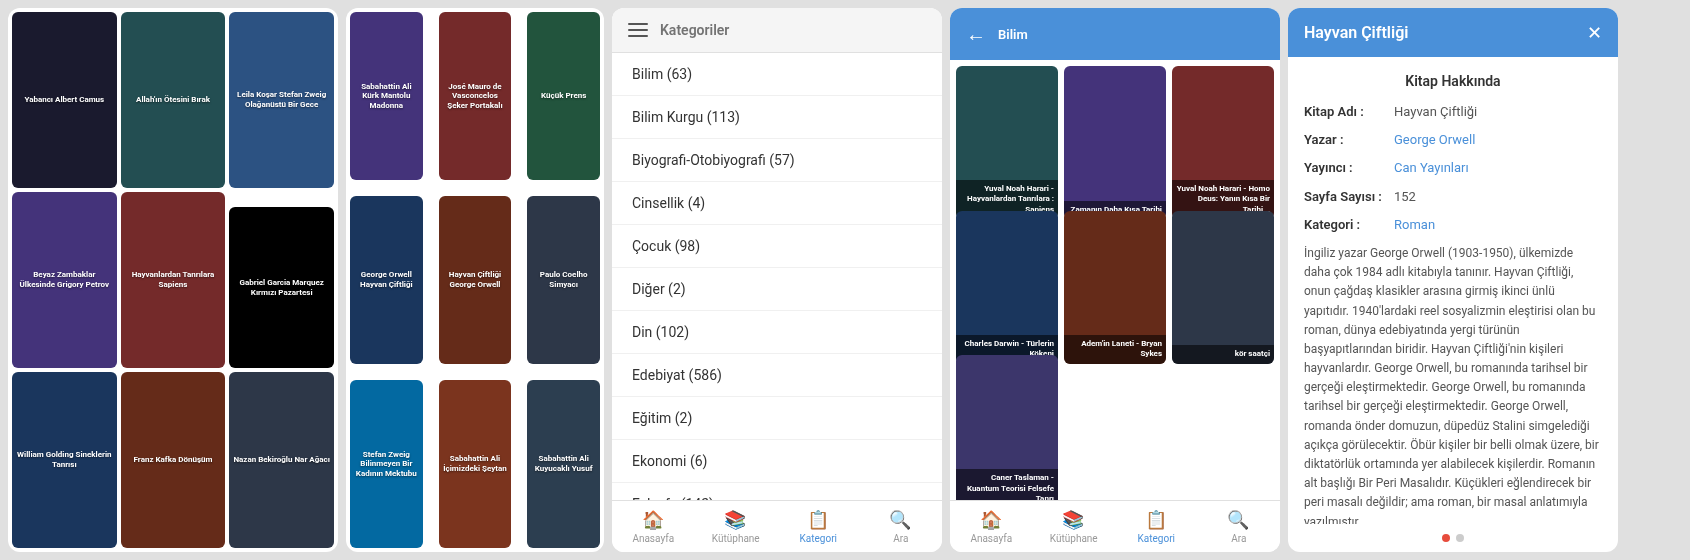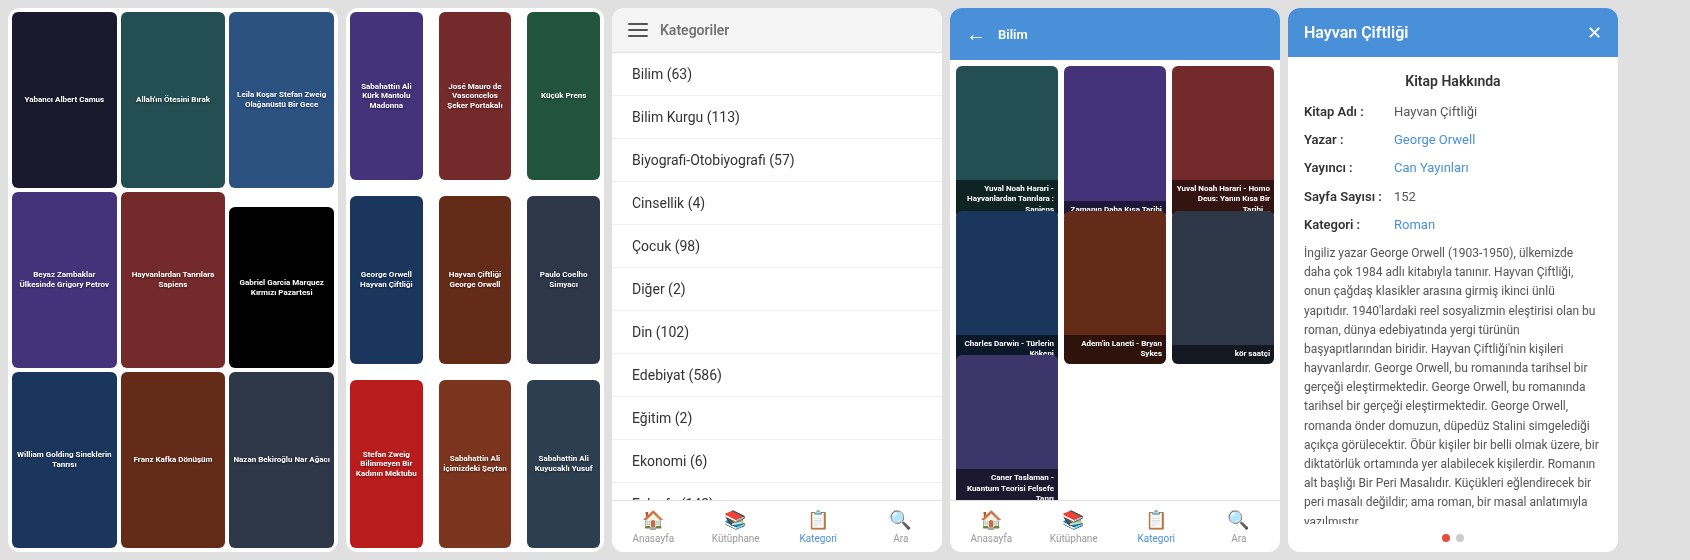--- a/index.html
+++ b/index.html
@@ -398,21 +398,21 @@
 Orwell</span>
         </div>
       </div>
       <div class="book-cover" style="background: rgb(45, 55, 72);">
         <div class="book-cover-inner" style="color:#fff">
           <span class="book-text">Paulo
 Coelho
 Simyacı</span>
         </div>
       </div>
-      <div class="book-cover" style="background: #b91c1c;">
+      <div class="book-cover" style="background: #0369a1;">
         <div class="book-cover-inner" style="color:#fff">
           <span class="book-text">Stefan Zweig
 Bilinmeyen
 Bir Kadının
 Mektubu</span>
         </div>
       </div>
       <div class="book-cover" style="background: rgb(123, 52, 30);">
         <div class="book-cover-inner" style="color:#fff">
           <span class="book-text">Sabahattin Ali

